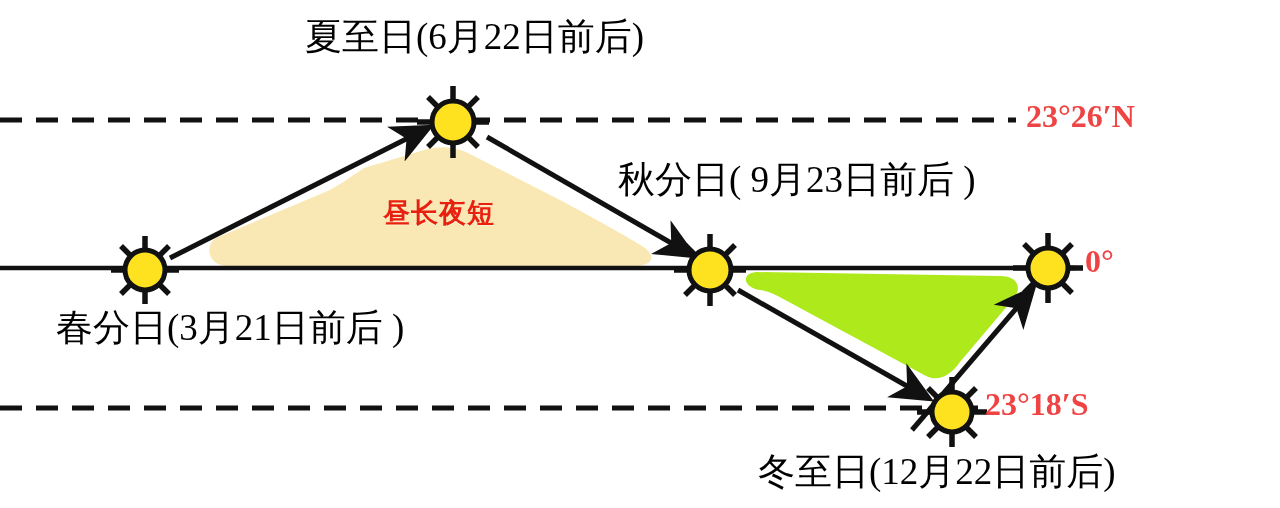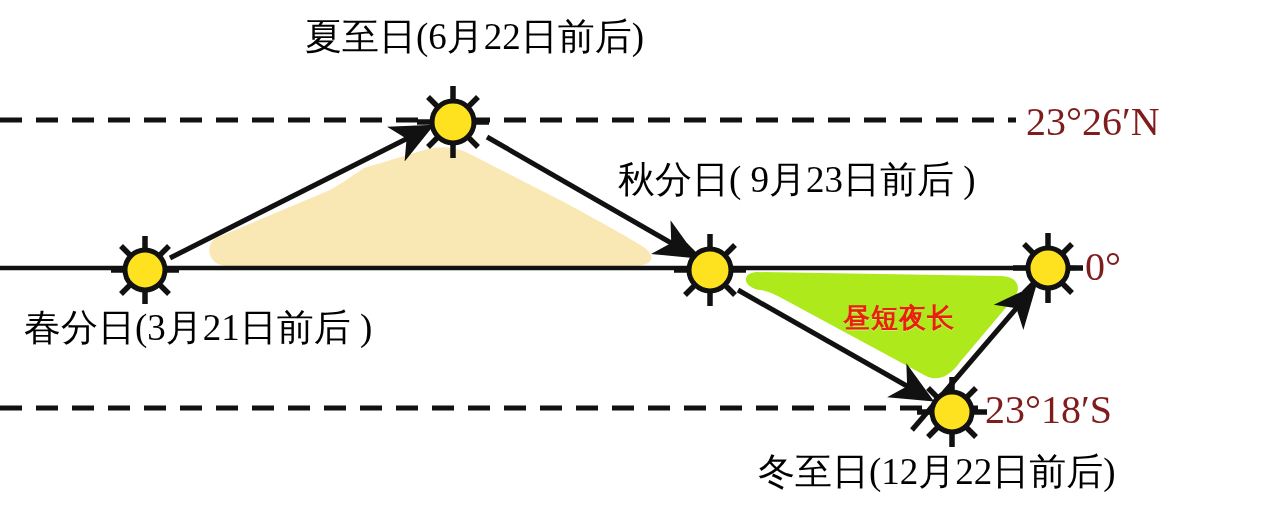--- a/index.html
+++ b/index.html
@@ -26,24 +26,24 @@
     position: absolute;
     color: #000000;
     font-family: "Liberation Serif", "DejaVu Serif", serif;
     font-size: 37px;
     line-height: 1.1;
     white-space: nowrap;
     letter-spacing: 0px;
   }
   .lat-label {
     position: absolute;
-    color: #7f1d1d;
+    color: #ef4444;
     font-family: "Liberation Serif", "DejaVu Serif", serif;
-    font-size: 40px;
-    font-weight: 400;
+    font-size: 32px;
+    font-weight: 700;
     white-space: nowrap;
   }
   .zone-label {
     position: absolute;
     color: #e8200e;
     font-family: "Liberation Sans", "DejaVu Sans", sans-serif;
     font-weight: bold;
     font-size: 27px;
     letter-spacing: 1px;
     white-space: nowrap;
@@ -162,26 +162,26 @@
         <line x1="1058" y1="258" x2="1072" y2="244"></line>
       </g>
       <circle cx="1048" cy="268" r="20" fill="#ffe21f" stroke="#111111" stroke-width="5"></circle>
     </g>
   </svg>
 
   <div class="cn-label" style="left:305px; top:17px;">夏至日(6月22日前后)</div>
 
   <div class="cn-label" style="left:618px; top:160px;text-align:center;">秋分日( 9月23日前后 )</div>
 
-  <div class="cn-label" style="left:24px; top:308px;">春分日(3月21日前后 )</div>
+  <div class="cn-label" style="left:56px; top:308px;">春分日(3月21日前后 )</div>
 
   <div class="cn-label" style="left:758px; top:452px;">冬至日(12月22日前后)</div>
 
+  <div class="zone-label" style="left:383px; top:195px;">昼长夜短</div>
 
-  <div class="zone-label" style="left:843px; top:300px;">昼短夜长</div>
 
   <div class="lat-label" style="left:1026px; top:98px;">23°26′N</div>
 
   <div class="lat-label" style="left:1085px; top:243px;">0°</div>
 
   <div class="lat-label" style="left:985px; top:386px;">23°18′S</div>
 
 </div>
 
 </body></html>

